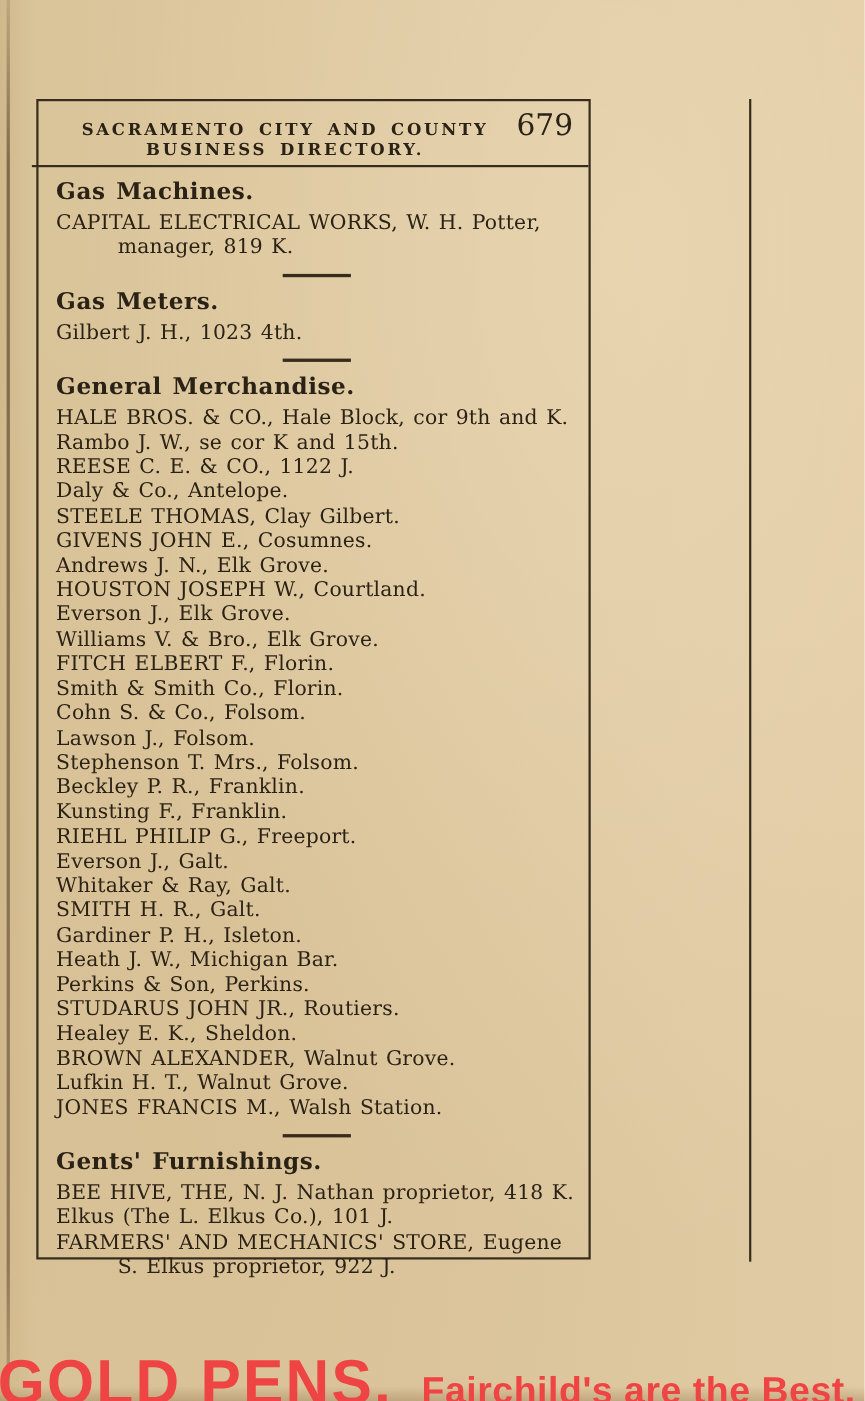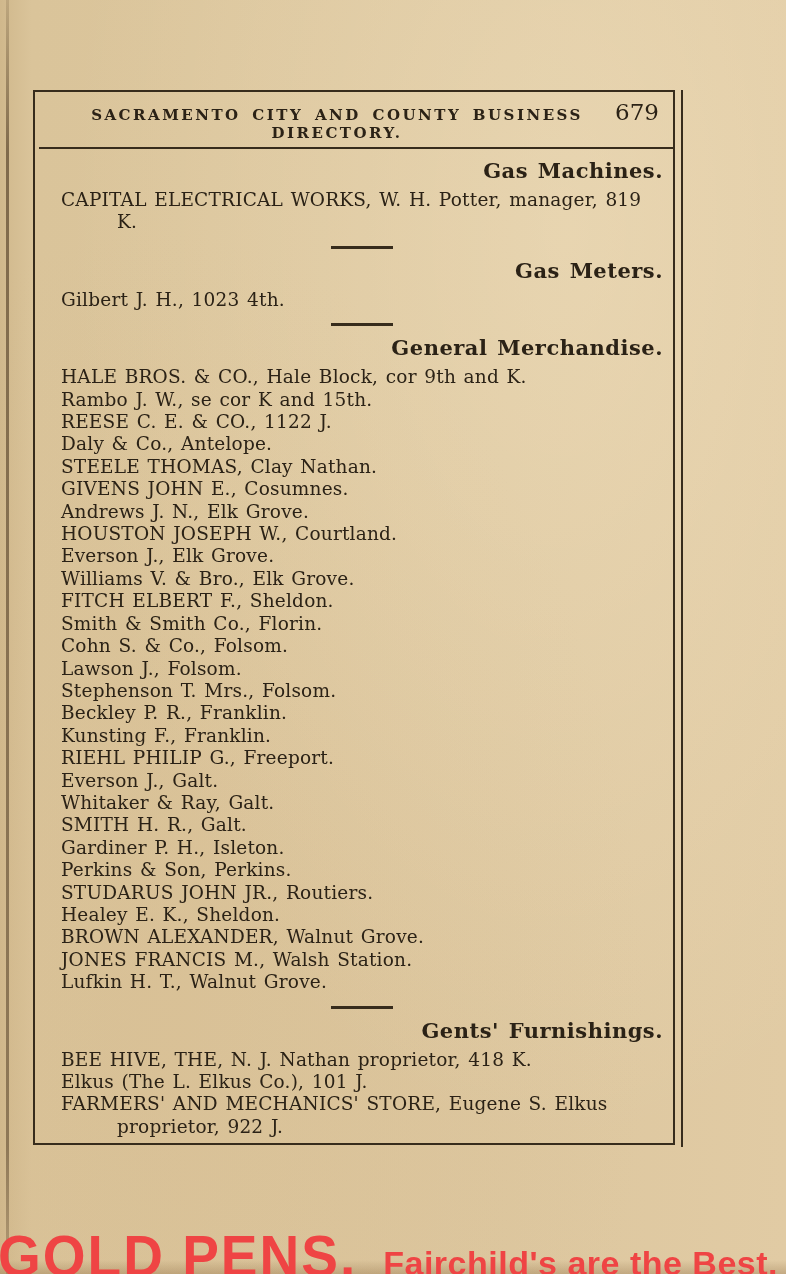--- a/index.html
+++ b/index.html
@@ -13,40 +13,40 @@
     color:#2b2216;
   }
   
   .edge-left{position:absolute;left:6px;top:0;width:3px;height:100%;
     background:linear-gradient(180deg,rgba(70,50,25,.15),rgba(60,40,20,.55) 12%,rgba(60,40,20,.45) 90%,rgba(60,40,20,.2));}
   .edge-bottom{position:absolute;left:0;bottom:0;width:100%;height:14px;
     background:linear-gradient(180deg,rgba(130,95,55,0) 0,rgba(120,85,45,.28) 100%);}
 
   
   .directory-box{
-    position:absolute;left:33px;top:90px;width:642px;height:1055px;
+    position:absolute;left:33px;top:90px;width:504px;height:1055px;
     border:2px solid #372c1c;box-sizing:border-box;
-    padding:0 10px 0 26px;
+    padding:0 10px 0 16px;
   }
   
   .outer-right-rule{position:absolute;left:681px;top:90px;width:2px;height:1057px;background:#372c1c;}
 
   .running-header{
     display:flex;align-items:baseline;justify-content:space-between;
     border-bottom:2px solid #372c1c;
     margin:0 -10px 0 -22px;padding:7px 14px 5px 30px;
   }
   .header-title{
     flex:1;text-align:center;
     font-size:15px;font-weight:bold;letter-spacing:2.5px;word-spacing:4px;
   }
-  .page-number{font-size:23px;font-weight:normal;padding-left:10px;}
+  .page-number{font-size:27px;font-weight:normal;padding-left:10px;}
 
   h2.section-heading{
-    text-align:right;font-size:21px;font-weight:bold;
+    text-align:left;font-size:21px;font-weight:bold;
     margin:9px 0 6px 0;letter-spacing:.5px;word-spacing:2px;
   }
   .section-divider{
     width:62px;border:0;border-top:3px solid #372c1c;
     margin:12px auto 3px auto;
   }
   p.entry{
     margin:0;font-size:18.5px;line-height:22.4px;
     padding-left:56px;text-indent:-56px;
     letter-spacing:.2px;word-spacing:1.5px;
@@ -86,44 +86,45 @@
       <p class="entry">CAPITAL ELECTRICAL WORKS, W. H. Potter, manager, 819 K.</p>
       <hr class="section-divider">
       <h2 class="section-heading">Gas Meters.</h2>
       <p class="entry">Gilbert J. H., 1023 4th.</p>
       <hr class="section-divider">
       <h2 class="section-heading">General Merchandise.</h2>
       <p class="entry">HALE BROS. &amp; CO., Hale Block, cor 9th and K.</p>
       <p class="entry">Rambo J. W., se cor K and 15th.</p>
       <p class="entry">REESE C. E. &amp; CO., 1122 J.</p>
       <p class="entry">Daly &amp; Co., Antelope.</p>
-      <p class="entry">STEELE THOMAS, Clay Nathan.</p>
+      <p class="entry">STEELE THOMAS, Clay Gilbert.</p>
       <p class="entry">GIVENS JOHN E., Cosumnes.</p>
       <p class="entry">Andrews J. N., Elk Grove.</p>
       <p class="entry">HOUSTON JOSEPH W., Courtland.</p>
       <p class="entry">Everson J., Elk Grove.</p>
       <p class="entry">Williams V. &amp; Bro., Elk Grove.</p>
-      <p class="entry">FITCH ELBERT F., Sheldon.</p>
+      <p class="entry">FITCH ELBERT F., Florin.</p>
       <p class="entry">Smith &amp; Smith Co., Florin.</p>
       <p class="entry">Cohn S. &amp; Co., Folsom.</p>
       <p class="entry">Lawson J., Folsom.</p>
       <p class="entry">Stephenson T. Mrs., Folsom.</p>
       <p class="entry">Beckley P. R., Franklin.</p>
       <p class="entry">Kunsting F., Franklin.</p>
       <p class="entry">RIEHL PHILIP G., Freeport.</p>
       <p class="entry">Everson J., Galt.</p>
       <p class="entry">Whitaker &amp; Ray, Galt.</p>
       <p class="entry">SMITH H. R., Galt.</p>
       <p class="entry">Gardiner P. H., Isleton.</p>
+      <p class="entry">Heath J. W., Michigan Bar.</p>
       <p class="entry">Perkins &amp; Son, Perkins.</p>
       <p class="entry">STUDARUS JOHN JR., Routiers.</p>
       <p class="entry">Healey E. K., Sheldon.</p>
       <p class="entry">BROWN ALEXANDER, Walnut Grove.</p>
+      <p class="entry">Lufkin H. T., Walnut Grove.</p>
       <p class="entry">JONES FRANCIS M., Walsh Station.</p>
-      <p class="entry">Lufkin H. T., Walnut Grove.</p>
       <hr class="section-divider">
       <h2 class="section-heading">Gents' Furnishings.</h2>
       <p class="entry">BEE HIVE, THE, N. J. Nathan proprietor, 418 K.</p>
       <p class="entry">Elkus (The L. Elkus Co.), 101 J.</p>
       <p class="entry">FARMERS' AND MECHANICS' STORE, Eugene S. Elkus proprietor, 922 J.</p>
     </div>
 </div>
 
 <div class="footer-ad">
   <div class="ad-row">

